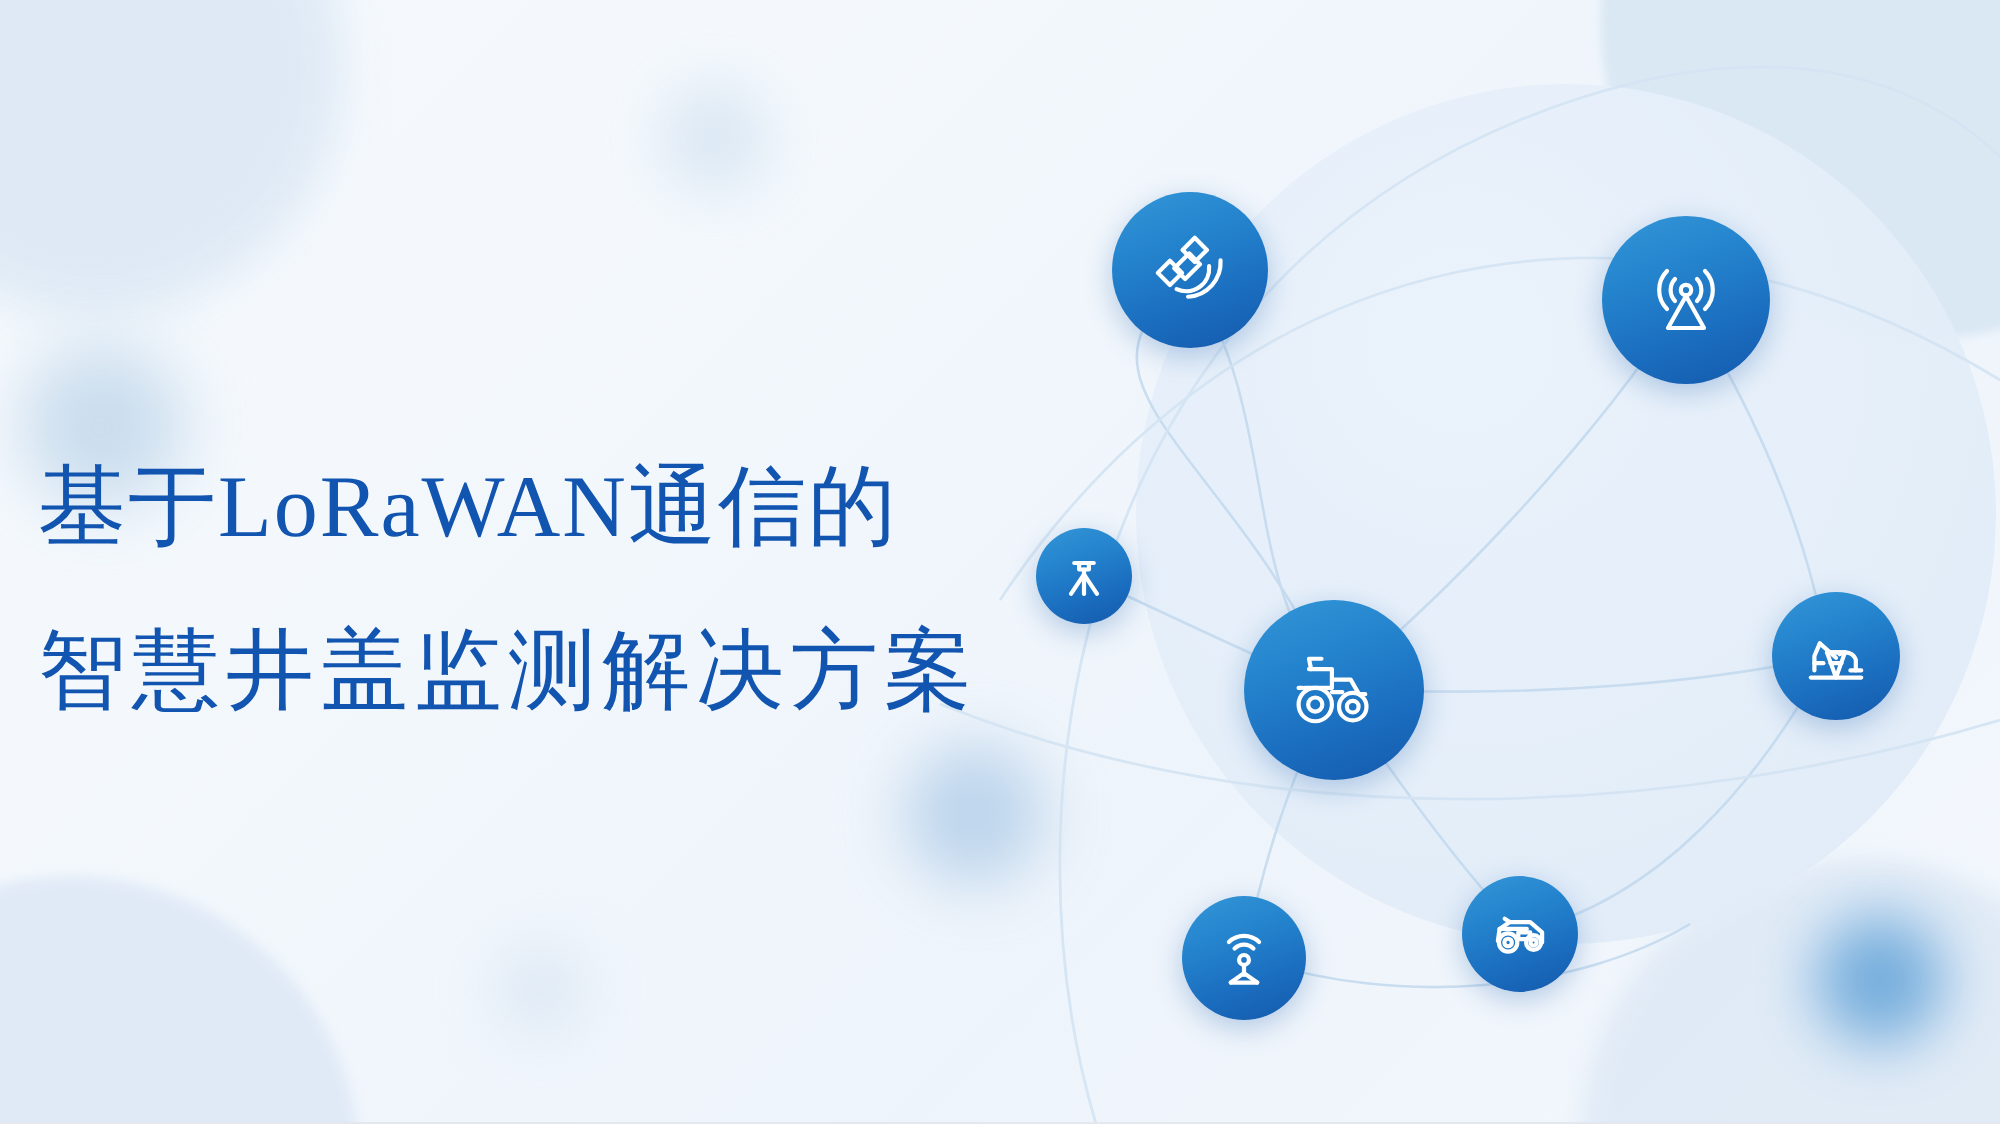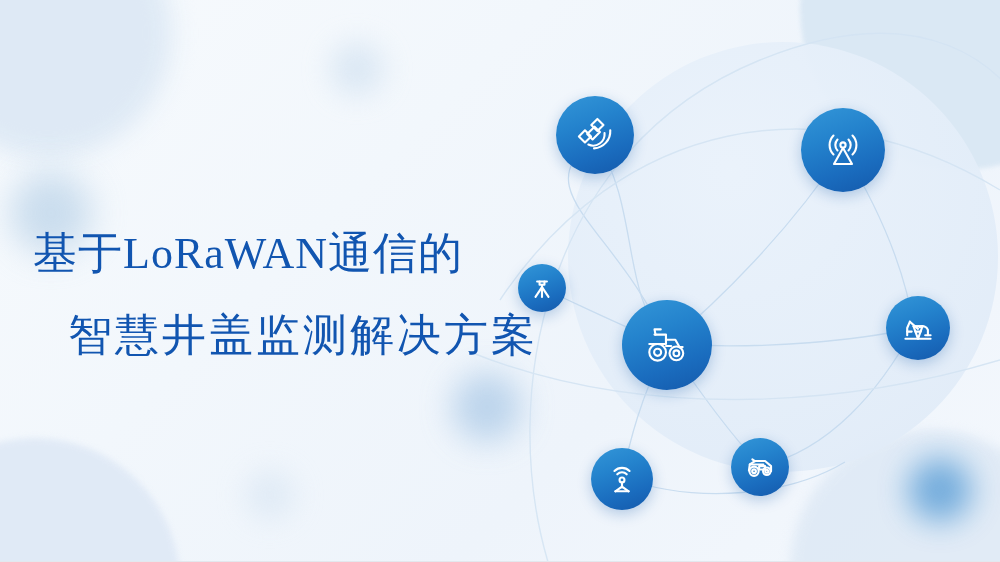--- a/index.html
+++ b/index.html
@@ -123,34 +123,34 @@
     fill: none;
     stroke-width: 2.1;
     stroke-linecap: round;
     stroke-linejoin: round;
     vector-effect: non-scaling-stroke;
   }
 
   
   .title-block {
     position: absolute;
-    left: 33px;
+    left: 19px;
     top: 232px;
     width: 540px;
   }
   .title-line {
     color: #1155b0;
     font-family: "Liberation Serif", serif;
     font-size: 44px;
     line-height: 1.0;
     letter-spacing: 1px;
     white-space: nowrap;
   }
   .title-line.l1 { margin-bottom: 38px; }
-  .title-line.l2 { letter-spacing: 3px; text-align: center; }
+  .title-line.l2 { letter-spacing: 3px; }
 </style>
 </head>
 <body>
 
 <div id="slide">
 
   <div class="blob blob-tl"></div>
   <div class="blob blob-corner-tr"></div>
   <div class="blob blob-bl"></div>
   <div class="blob blob-br"></div>

